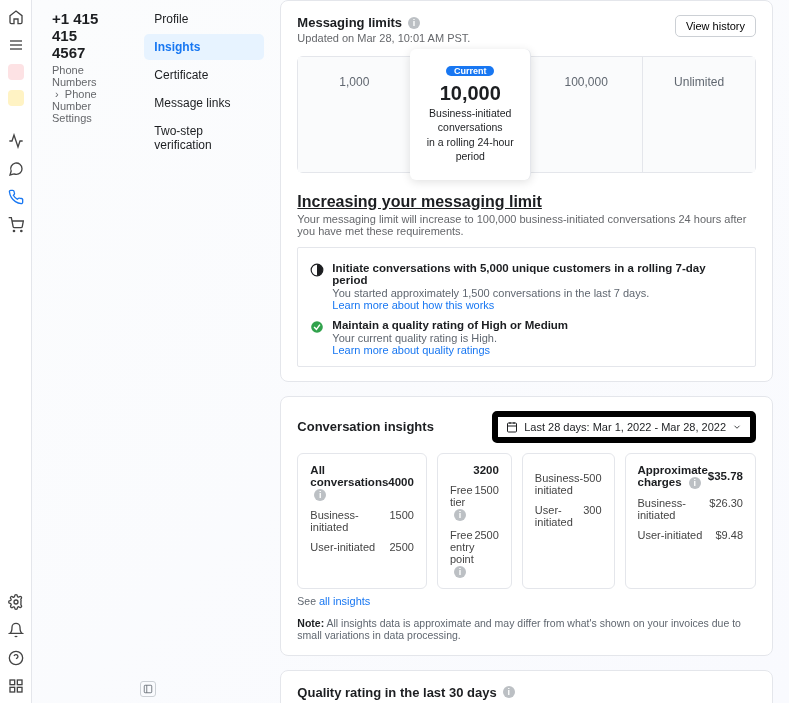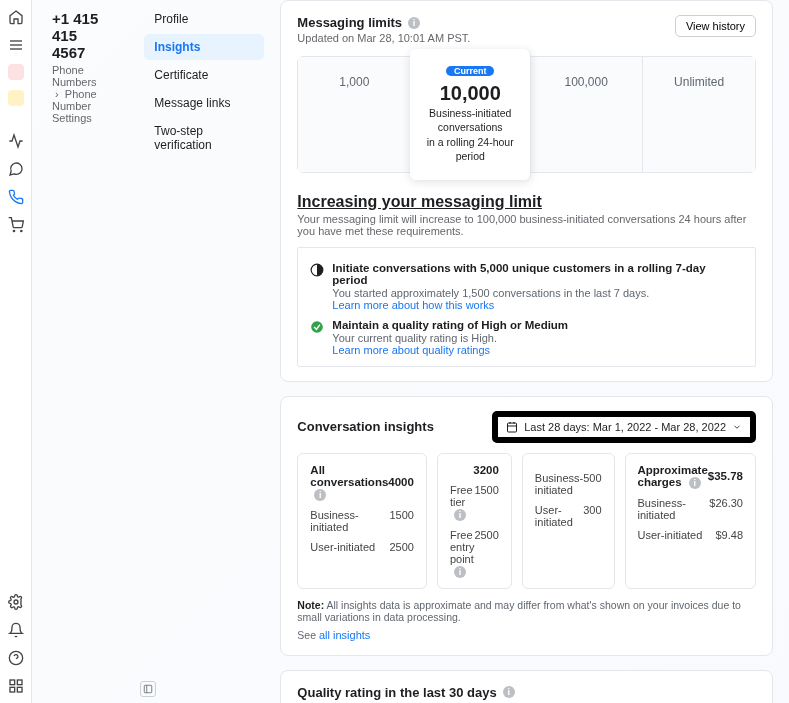--- a/index.html
+++ b/index.html
@@ -278,22 +278,22 @@
                   <span>Business-initiated</span>
                   <span>$26.30</span>
                 </div>
                 <div class="stat-row">
                   <span>User-initiated</span>
                   <span>$9.48</span>
                 </div>
               </div>
             </div>
 
+          <div class="note" style="margin-top:6px"><span>See </span><span class="link">all insights</span></div>
           <div class="note"><b>Note:</b><span> All insights data is approximate and may differ from what's shown on your invoices due to small variations in data processing.</span></div>
-          <div class="note" style="margin-top:6px"><span>See </span><span class="link">all insights</span></div>
         </div>
 
         <div class="card">
           <div class="sec-title">
             <span>Quality rating in the last 30 days</span>
             <span class="info-icon">i</span>
           </div>
 
         </div>
       </div>

